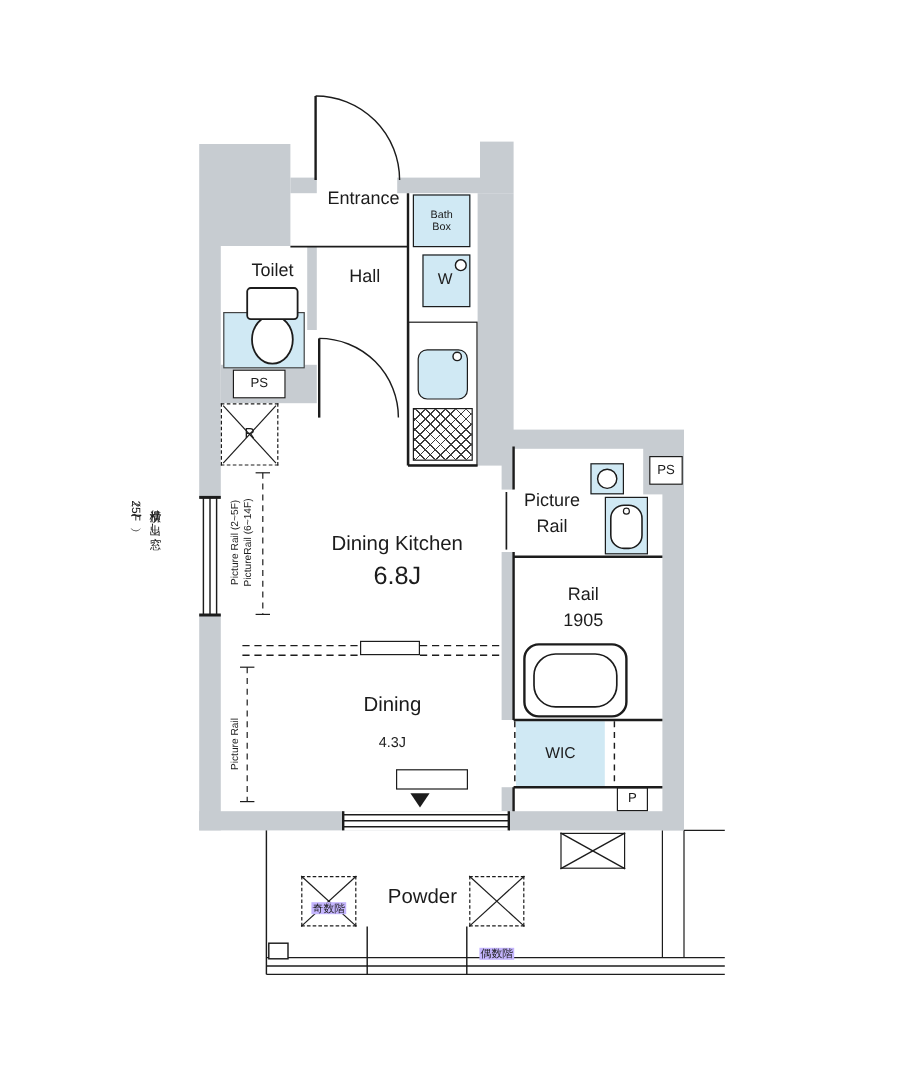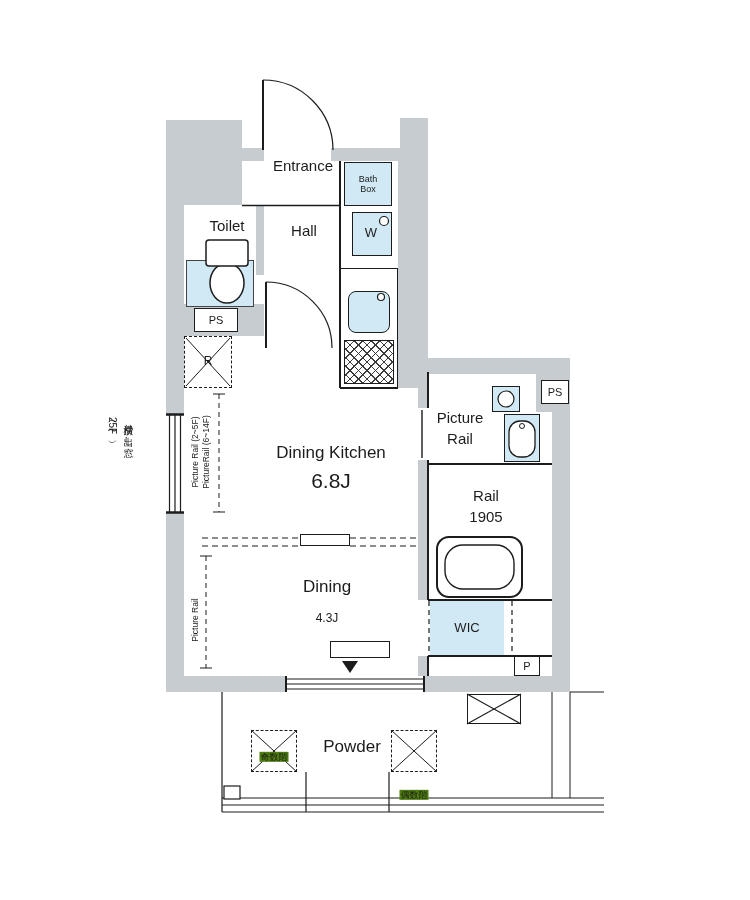--- a/index.html
+++ b/index.html
@@ -4,21 +4,21 @@
 <style>
   html,body { margin:0; padding:0; background:#ffffff; }
   body { font-family:"Liberation Sans", sans-serif; color:#1c1c1c; }
   .plan { position:relative; width:604px; height:900px; background:#fff; overflow:hidden; }
   .wall { position:absolute; background:#c7ccd1; z-index:1; }
   .box  { position:absolute; background:#fff; border:1.5px solid #1c1c1c; box-sizing:border-box; z-index:2; }
   .blue { position:absolute; background:#d0e9f4; box-sizing:border-box; z-index:2; }
   .lbl  { position:absolute; transform:translate(-50%,-50%); white-space:nowrap; text-align:center;
           z-index:6; color:#1c1c1c; line-height:1.15; }
   .rot  { transform:translate(-50%,-50%) rotate(-90deg); }
-  .tag  { background:#4d7c0f; padding:0 1px; }
+  .tag  { background:#c4b5fd; padding:0 1px; }
   svg.overlay { position:absolute; left:0; top:0; z-index:5; pointer-events:none; }
 </style>
 </head>
 <body>
 
 <div class="plan">
 
   <div class="wall" style="left:166px;top:120px;width:76px;height:85px;"></div>
   <div class="wall" style="left:242px;top:148px;width:22px;height:13px;"></div>
   <div class="wall" style="left:331px;top:148px;width:71px;height:13px;"></div>

